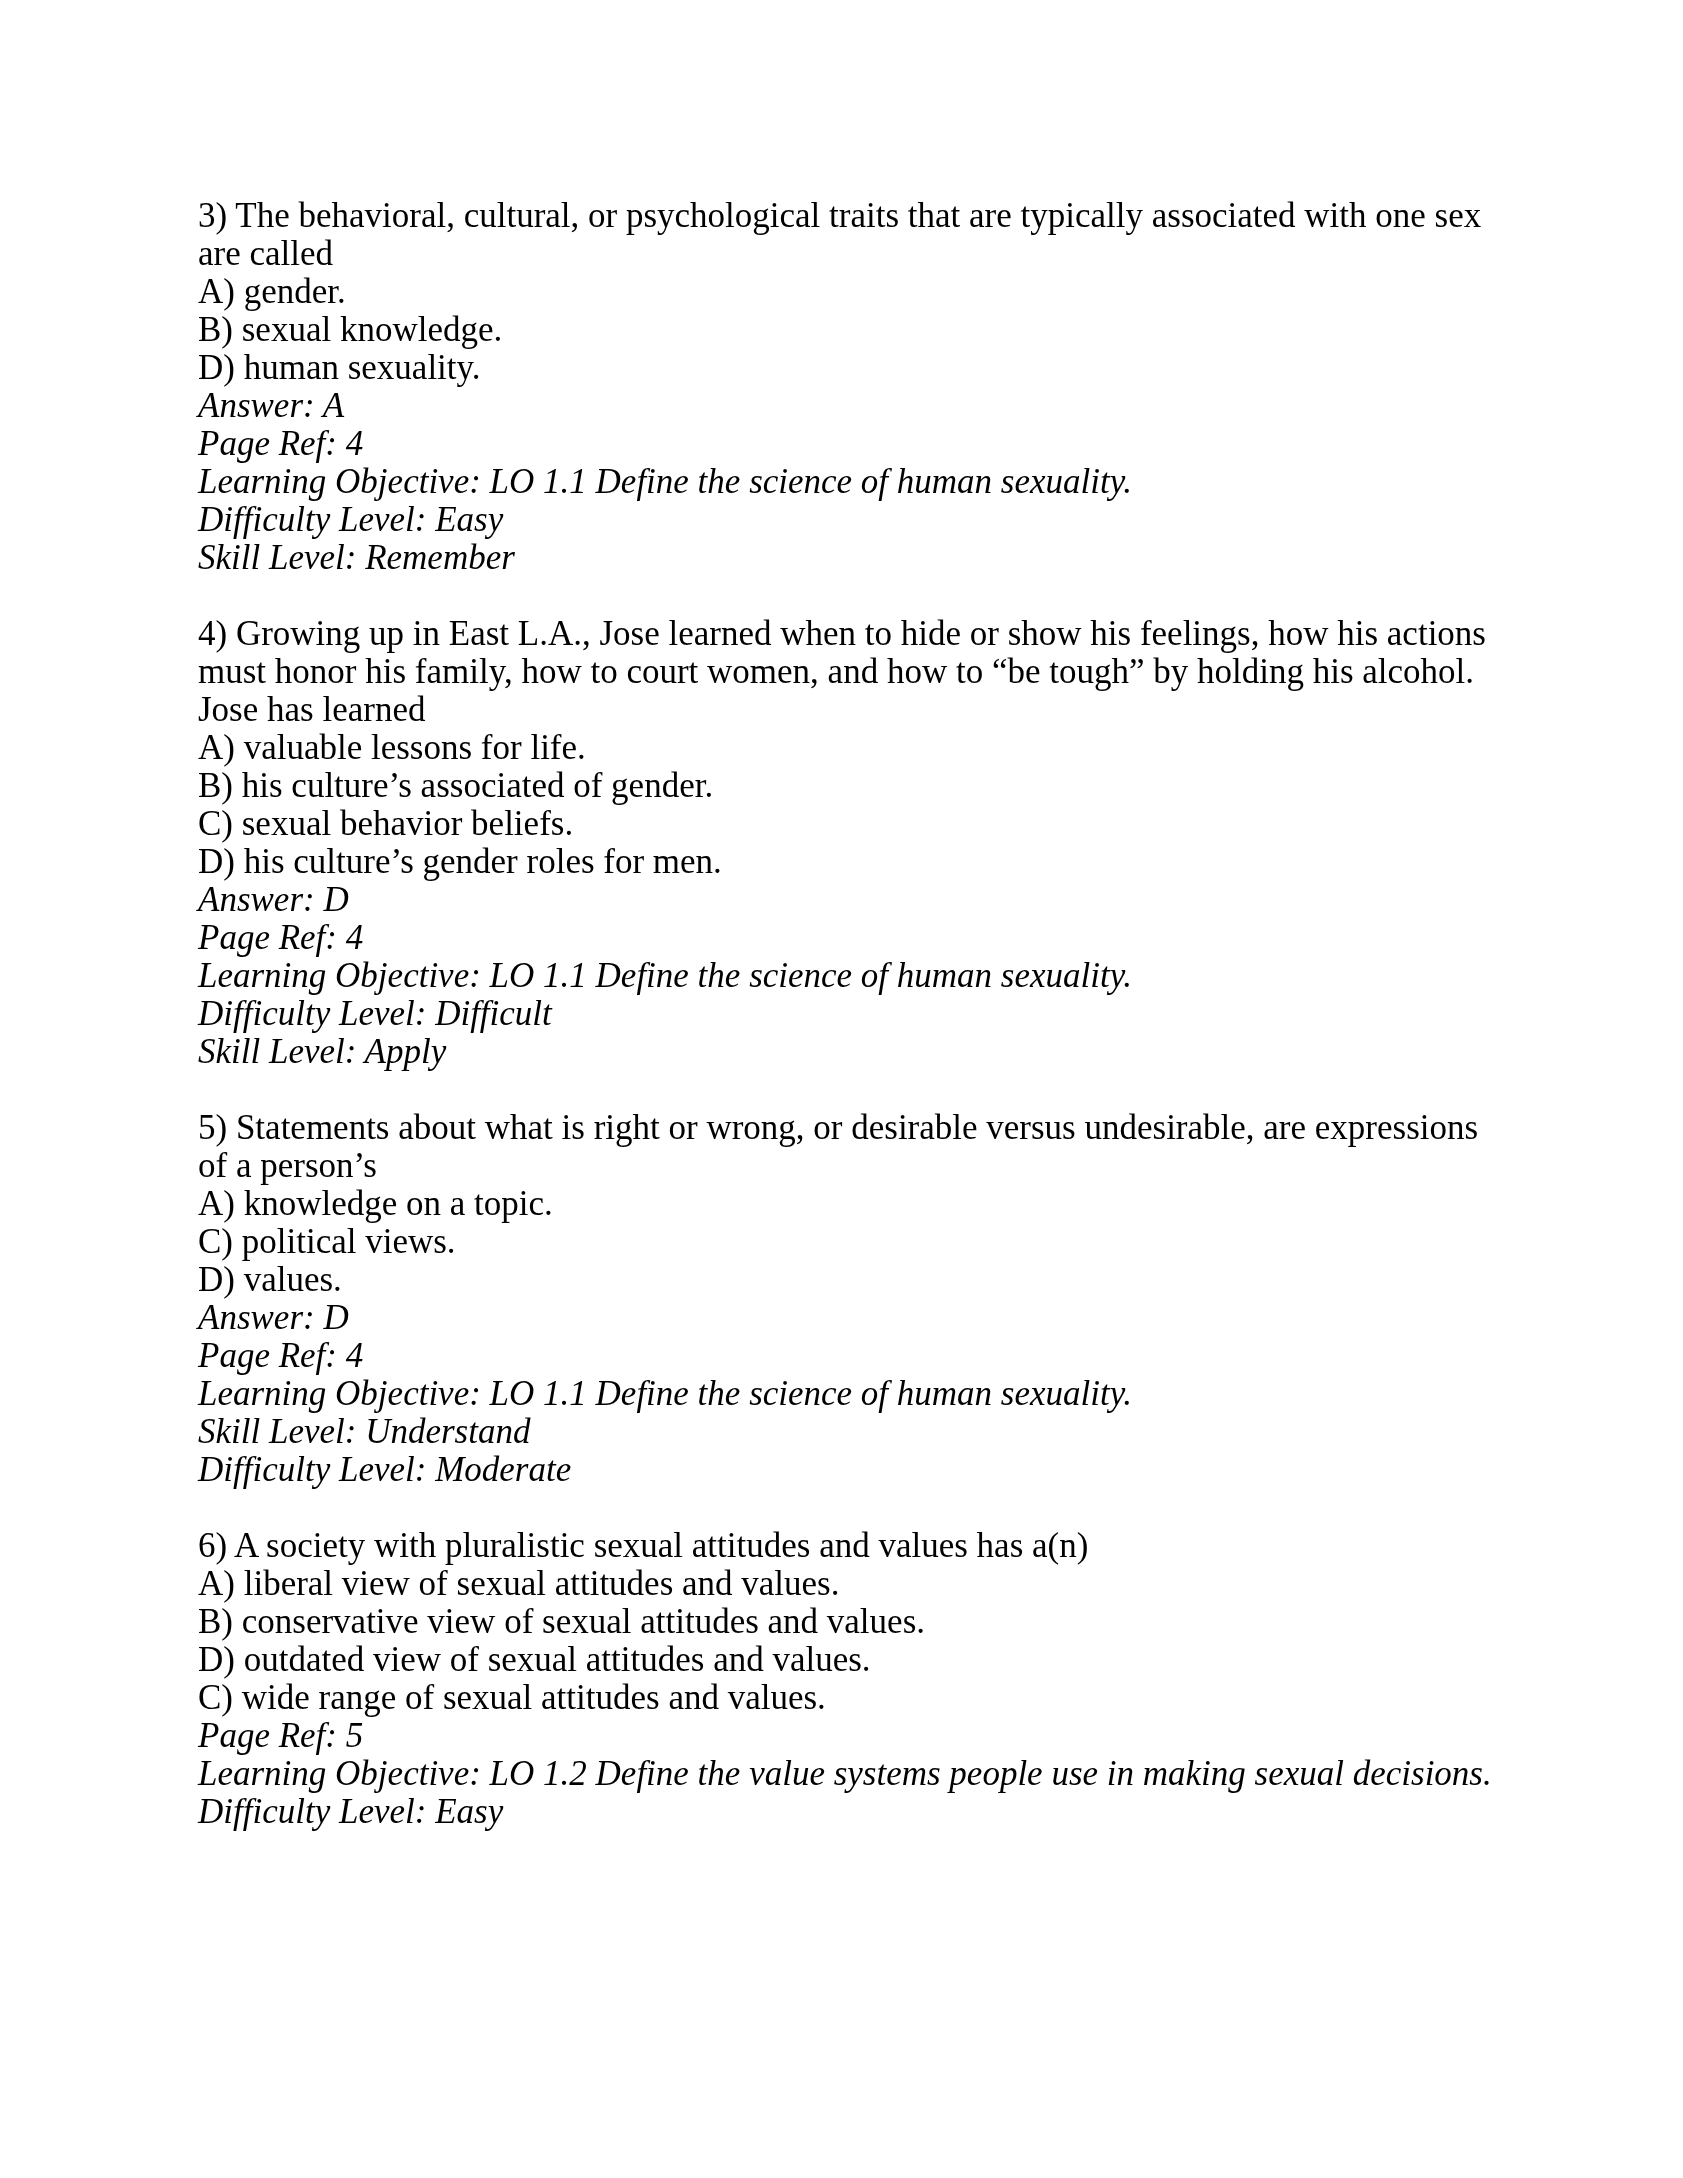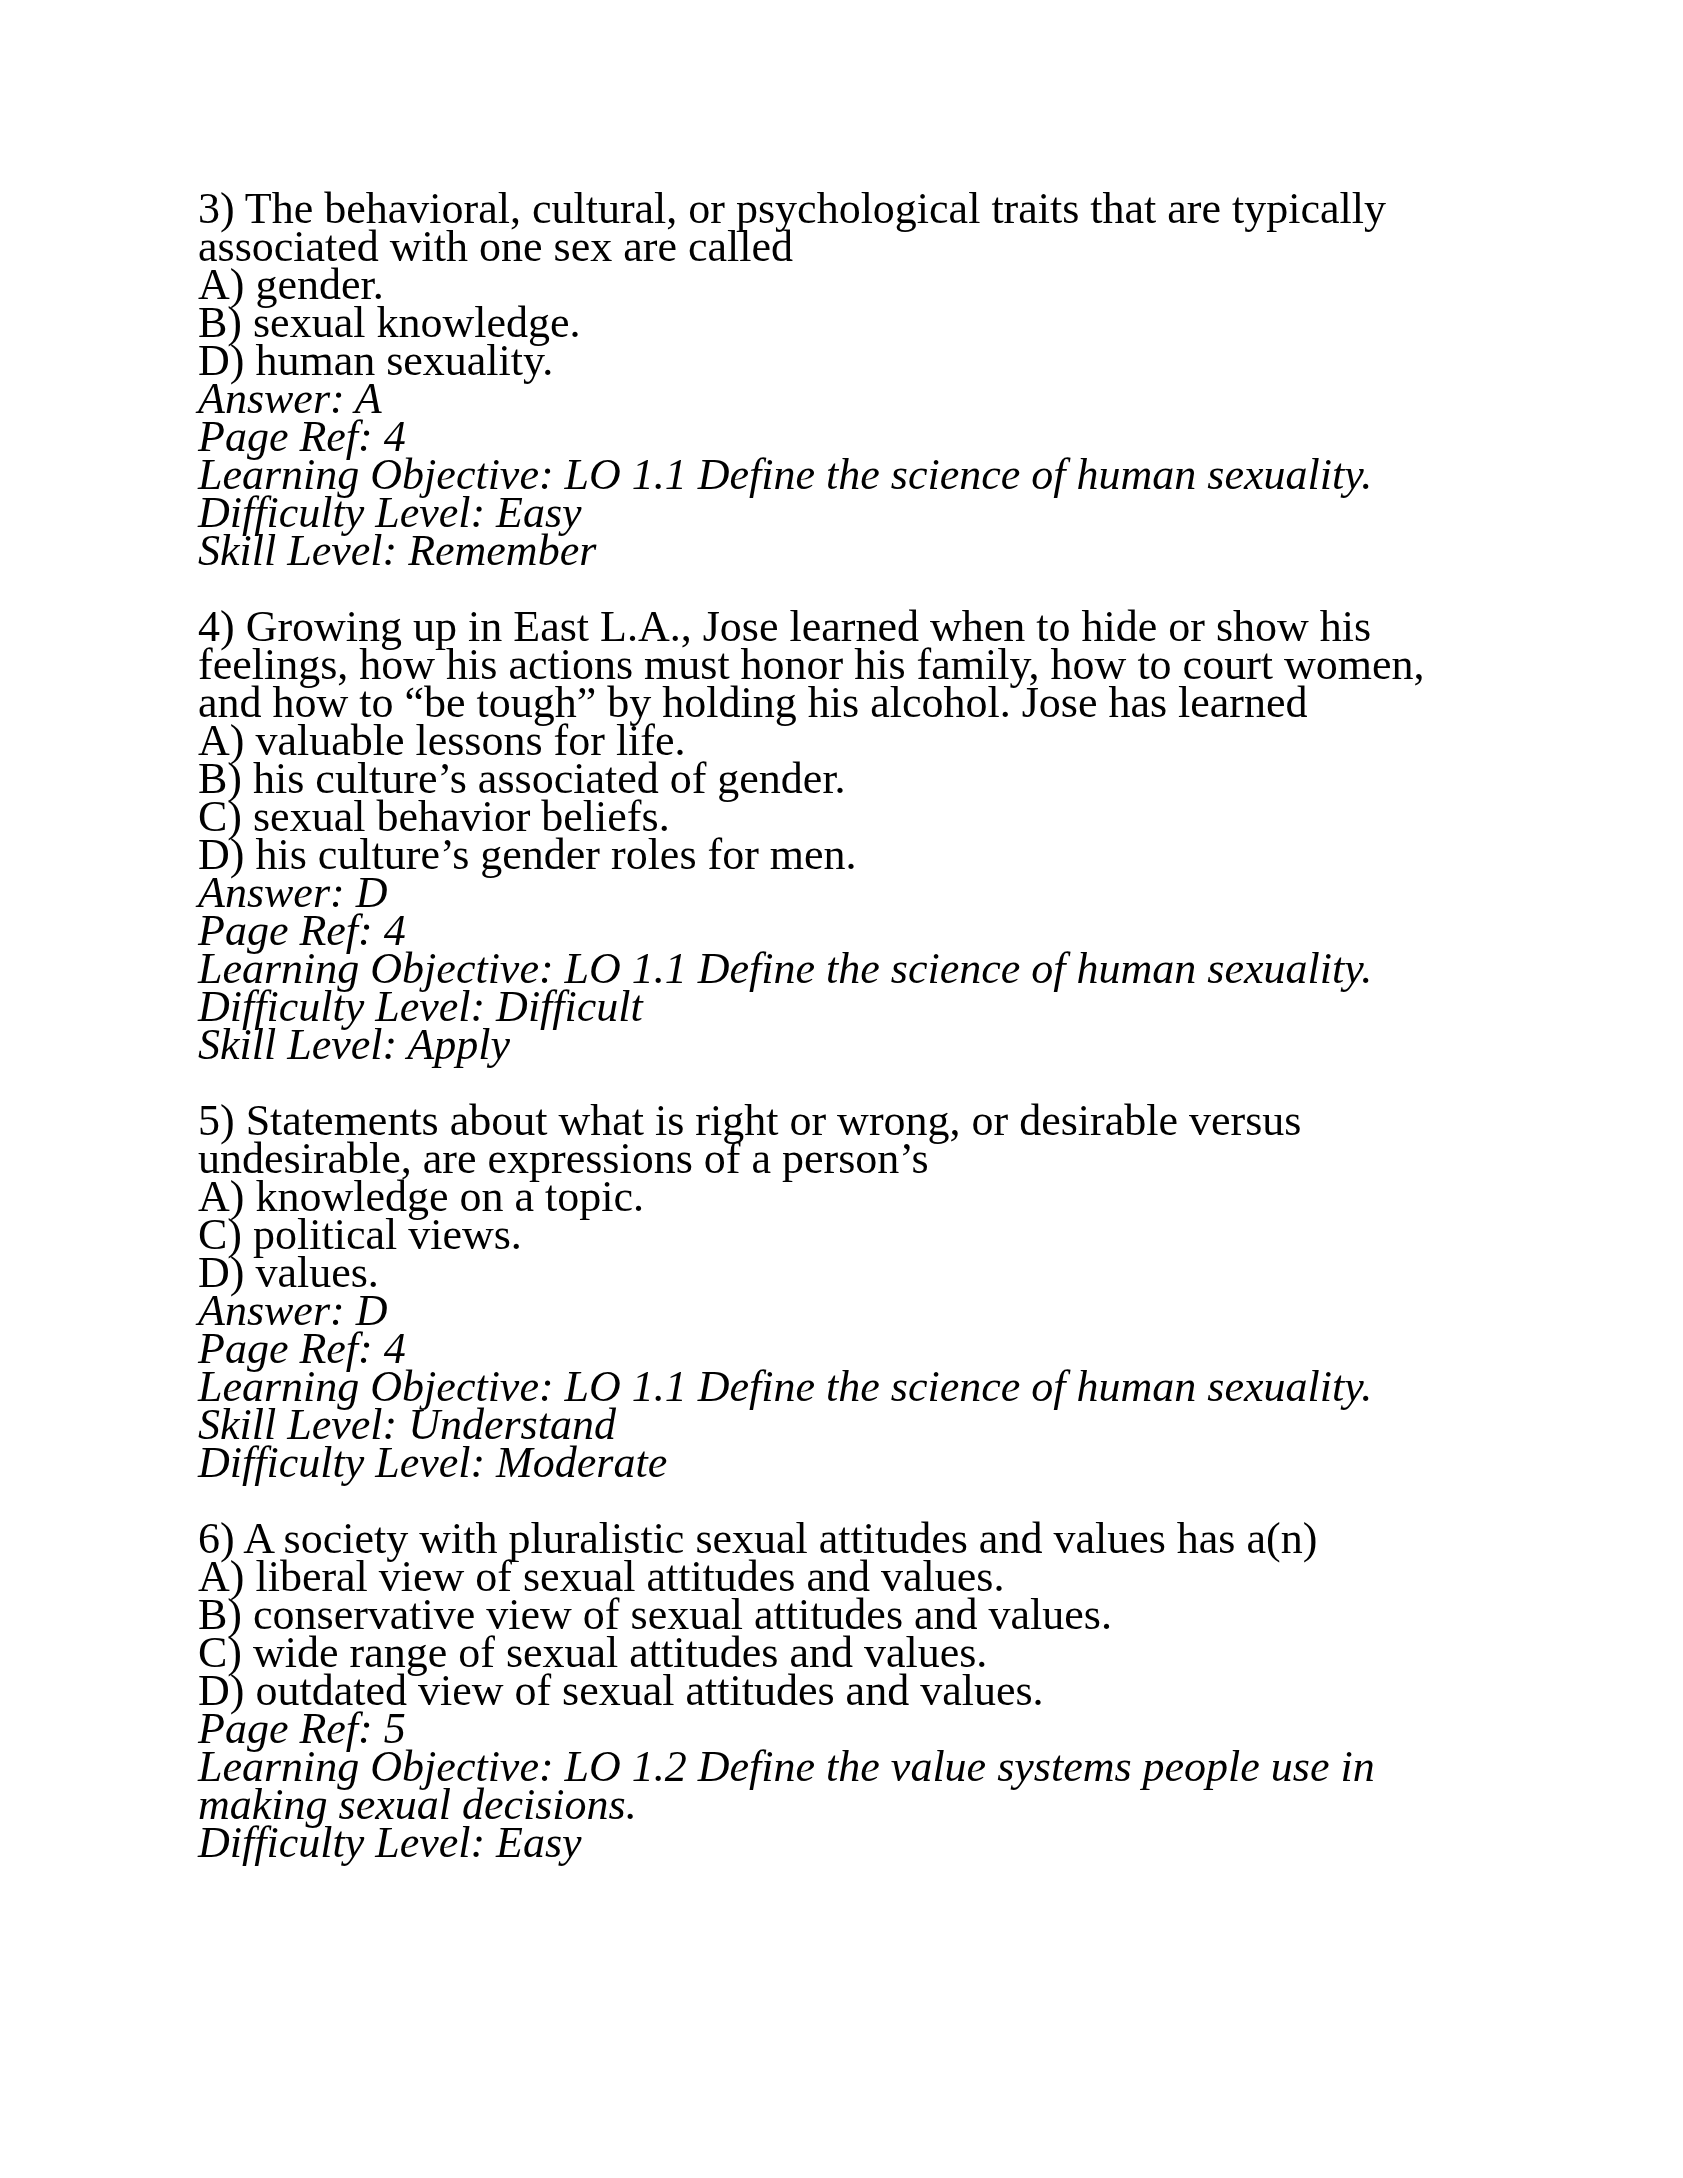--- a/index.html
+++ b/index.html
@@ -11,23 +11,23 @@
       width: 1683px;
       height: 2178px;
       position: relative;
       overflow: hidden;
       font-family: "Liberation Serif", "DejaVu Serif", serif;
       color: #000000;
     }
     .page {
       position: absolute;
       left: 198px;
-      top: 190px;
+      top: 197px;
       width: 1297px;
-      font-size: 44px;
+      font-size: 35px;
       line-height: 38px;
     }
     .question {
       margin: 0 0 38px 0;
     }
     .stem, .option, .meta {
       display: block;
       white-space: normal;
     }
     .meta {
@@ -73,21 +73,21 @@
     <span class="meta">Page Ref: 4</span>
     <span class="meta">Learning Objective: LO 1.1 Define the science of human sexuality.</span>
     <span class="meta">Skill Level: Understand</span>
     <span class="meta">Difficulty Level: Moderate</span>
   </div>
 
   <div class="question">
     <span class="stem">6) A society with pluralistic sexual attitudes and values has a(n)</span>
     <span class="option">A) liberal view of sexual attitudes and values.</span>
     <span class="option">B) conservative view of sexual attitudes and values.</span>
+    <span class="option">D) outdated view of sexual attitudes and values.</span>
     <span class="option">C) wide range of sexual attitudes and values.</span>
-    <span class="option">D) outdated view of sexual attitudes and values.</span>
     <span class="meta">Page Ref: 5</span>
     <span class="meta">Learning Objective: LO 1.2 Define the value systems people use in making sexual decisions.</span>
     <span class="meta">Difficulty Level: Easy</span>
   </div>
 
 </div>
 
 
 </body></html>

